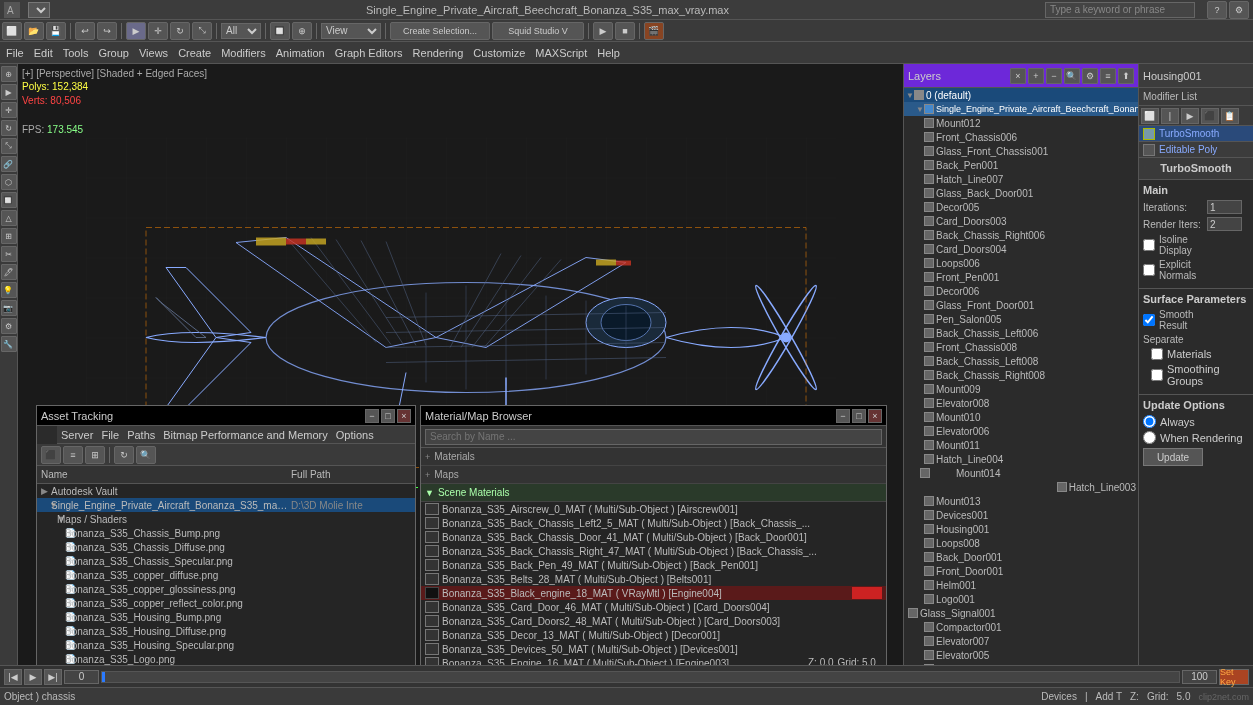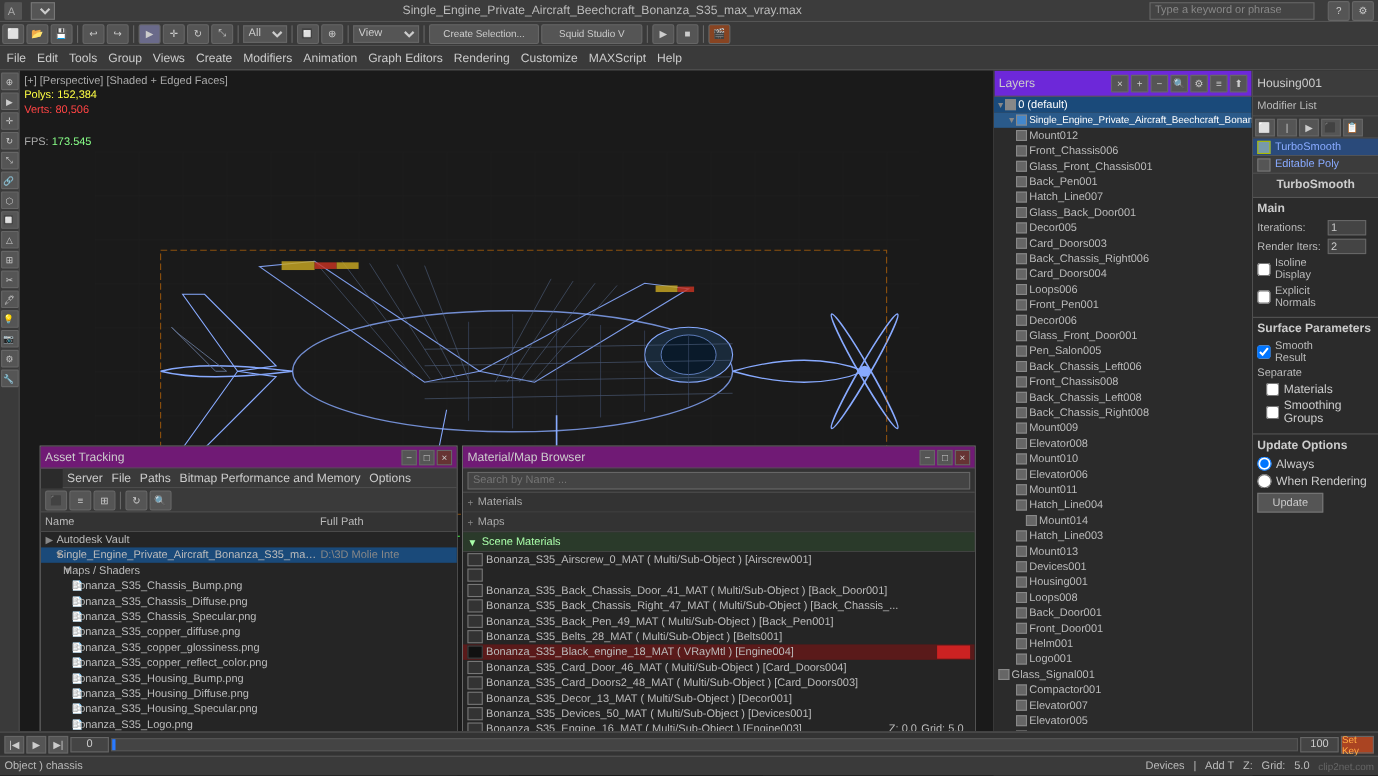--- a/index.html
+++ b/index.html
@@ -114,21 +114,21 @@
     #bottom-area {
       position: absolute; bottom: 0; left: 18px; width: calc(869px - 18px); height: 300px;
       display: flex; gap: 4px; z-index: 20;
     }
 
     
     #asset-window {
       width: 380px; background: #2b2b2b; border: 1px solid #666; display: flex; flex-direction: column;
     }
     .window-titlebar {
-      height: 20px; background: #701a75; border-bottom: 1px solid #555; display: flex; align-items: center;
+      height: 20px; background: #000000; border-bottom: 1px solid #555; display: flex; align-items: center;
       padding: 0 4px; justify-content: space-between; cursor: move;
     }
     .window-title { font-size: 11px; color: #ccc; }
     .window-controls { display: flex; gap: 2px; }
     .win-btn { width: 14px; height: 14px; background: #555; border: 1px solid #666; cursor: pointer; font-size: 9px; color: #ccc; display: flex; align-items: center; justify-content: center; }
     .window-menubar { height: 18px; background: #3a3a3a; border-bottom: 1px solid #555; display: flex; align-items: center; padding: 0 4px; gap: 8px; margin-left: 20px; }
     .win-menu-item { font-size: 11px; color: #ccc; cursor: pointer; }
     .window-toolbar { height: 22px; background: #3a3a3a; border-bottom: 1px solid #555; display: flex; align-items: center; padding: 0 4px; gap: 2px; }
     .asset-header { height: 18px; background: #333; border-bottom: 1px solid #555; display: flex; align-items: center; padding: 0 4px; font-size: 10px; color: #bbb; }
     .asset-col-name { flex: 1; }
@@ -495,20 +495,21 @@
             <span class="mat-expand" style="color:#aaffaa;">▼</span>
             <span style="color:#aaffaa;">Scene Materials</span>
           </div>
           <div id="mat-list">
             <div class="mat-row">
               <div class="mat-icon dark"></div>
               <span class="mat-text">Bonanza_S35_Airscrew_0_MAT ( Multi/Sub-Object ) [Airscrew001]</span>
             </div>
             <div class="mat-row">
               <div class="mat-icon dark"></div>
+              <span class="mat-text">Bonanza_S35_Back_Chassis_Left2_5_MAT ( Multi/Sub-Object ) [Back_Chassis_...</span>
             </div>
             <div class="mat-row">
               <div class="mat-icon dark"></div>
               <span class="mat-text">Bonanza_S35_Back_Chassis_Door_41_MAT ( Multi/Sub-Object ) [Back_Door001]</span>
             </div>
             <div class="mat-row">
               <div class="mat-icon dark"></div>
               <span class="mat-text">Bonanza_S35_Back_Chassis_Right_47_MAT ( Multi/Sub-Object ) [Back_Chassis_...</span>
             </div>
             <div class="mat-row">
@@ -682,25 +683,25 @@
               <span>Elevator006</span>
             </div>
           <div class="layer-item" style="padding-left:20px;">
               <div class="layer-icon"></div>
               <span>Mount011</span>
             </div>
           <div class="layer-item" style="padding-left:20px;">
               <div class="layer-icon"></div>
               <span>Hatch_Line004</span>
             </div>
-          <div class="layer-item" style="padding-left:29px;">
+          <div class="layer-item" style="padding-left:16px;gap:24px;">
               <div class="layer-icon"></div>
               <span>Mount014</span>
             </div>
-          <div class="layer-item" style="padding-left:20px;">
+          <div class="layer-item" style="padding-left:20px;justify-content:flex-end;">
               <div class="layer-icon"></div>
               <span>Hatch_Line003</span>
             </div>
           <div class="layer-item" style="padding-left:20px;">
               <div class="layer-icon"></div>
               <span>Mount013</span>
             </div>
           <div class="layer-item" style="padding-left:20px;">
               <div class="layer-icon"></div>
               <span>Devices001</span>

